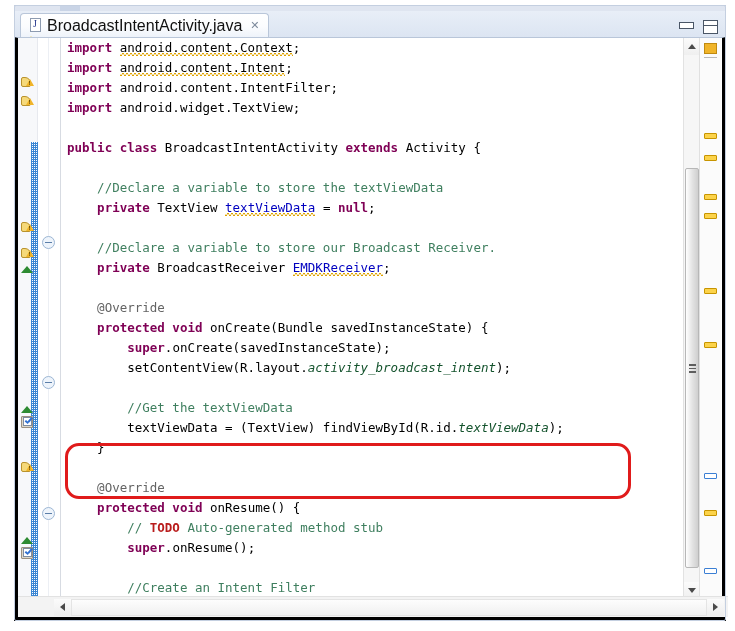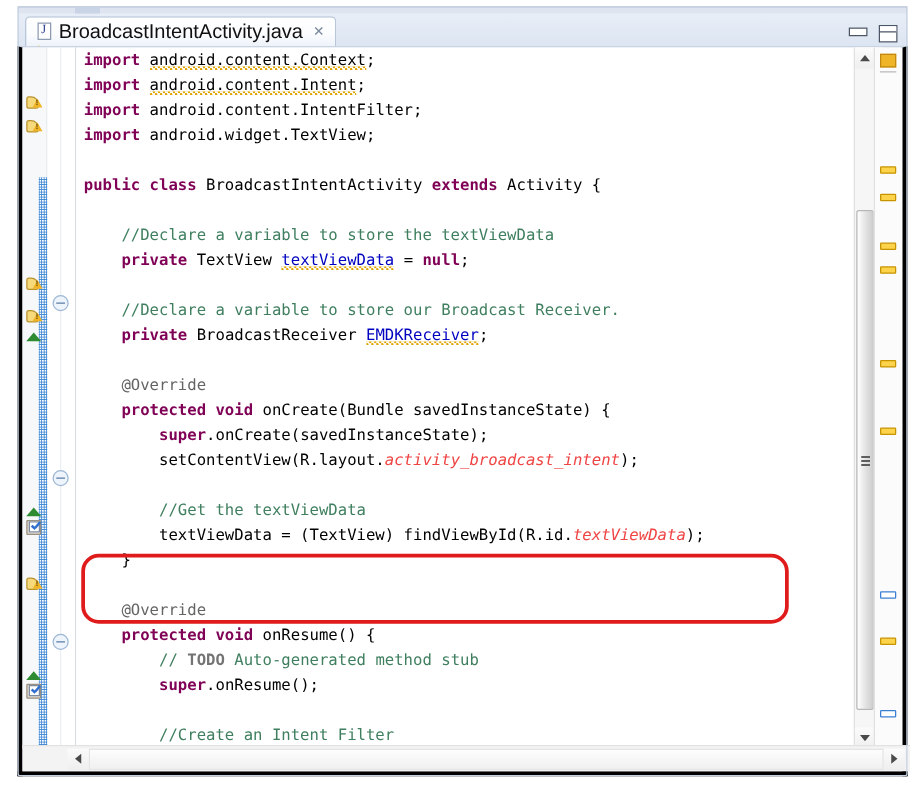--- a/index.html
+++ b/index.html
@@ -191,23 +191,23 @@
   }
   .line {
     position: relative;
     height: 20px;
     padding-left: 6px;
     color: #000000;
   }
 
   .kw   { color: #7f0055; font-weight: bold; }
   .cm   { color: #3f7f5f; }
-  .todo { color: #737373; font-weight: bold; }
+  .todo { color: #b91c1c; font-weight: bold; }
   .fld  { color: #0000c0; border-bottom: 0; }
-  .sfld { color: #ef4444; font-style: italic; margin-top: 16px; }
+  .sfld { color: #14532d; font-style: italic; margin-top: 16px; }
   .ann  { color: #646464; }
   .sq-y {
     position: relative;
   }
   .sq-y::after {
     content: "";
     position: absolute; left: 0; right: 0; bottom: -1px; height: 3px;
     background-image:
       radial-gradient(circle at 1px 2.4px, #dfa300 .9px, transparent 1.1px),
       radial-gradient(circle at 3px .6px, #dfa300 .9px, transparent 1.1px);

